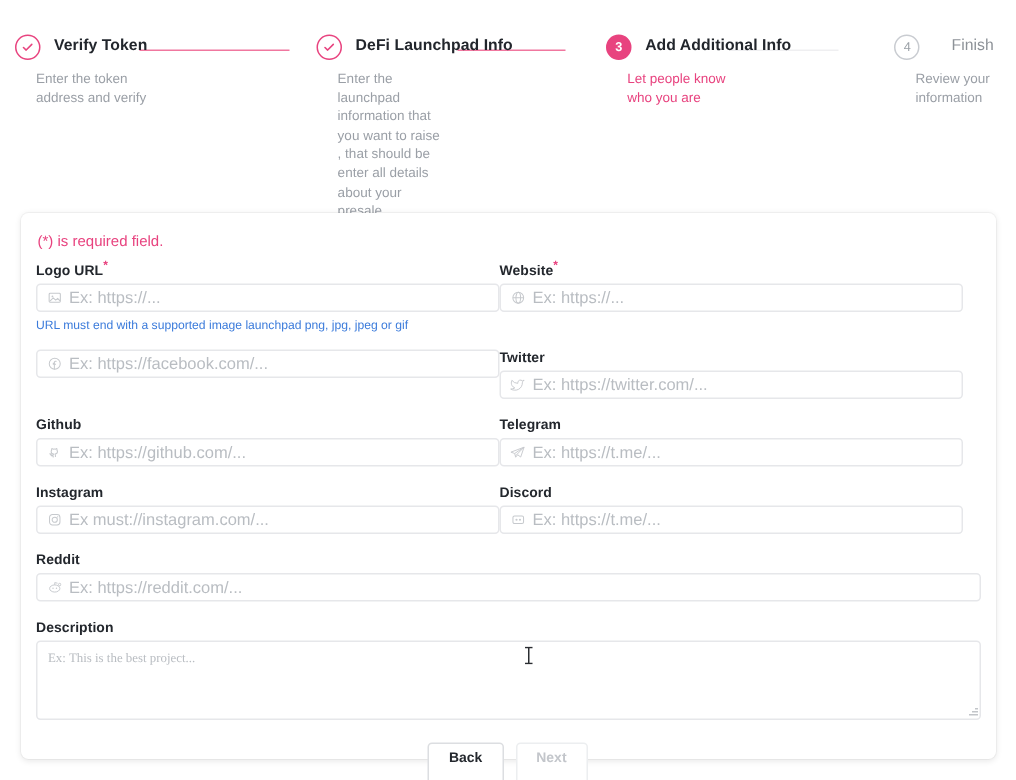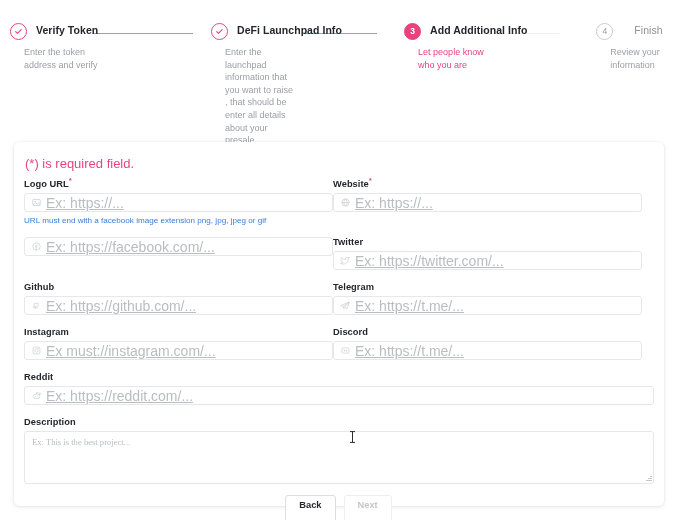--- a/index.html
+++ b/index.html
@@ -123,21 +123,21 @@
     top: 142px;
     width: 650px;
     height: 364px;
     background: #ffffff;
     border-radius: 5px;
     box-shadow: 0 1px 4px rgba(17,20,24,0.10), 0 0 0 0.6px rgba(0,0,0,0.035);
     box-sizing: border-box;
     padding: 14px 10px 0 10px;
   }
   .required-note {
-    font-size: 13px;
+    font-size: 10px;
     color: #e8437f;
     margin: 0 0 5px 0;
     padding-left: 1px;
   }
 
   .grid {
     display: flex;
     flex-wrap: wrap;
     column-gap: 0;
   }
@@ -177,25 +177,24 @@
     width: 10px;
     height: 10px;
     margin-right: 5px;
     color: #c6c9cd;
     display: flex;
     align-items: center;
     justify-content: center;
   }
   .in-icon svg { display: block; }
   .in-text {
-    font-size: 14px;
+    font-size: 11px;
     color: #b9bdc2;
     white-space: nowrap;
     overflow: hidden;
-    text-decoration: underline;
   }
   .helper {
     font-size: 8.1px;
     color: #3b7bdb;
     margin-top: 4px;
     margin-bottom: 0;
   }
   .spacer-row { height: 12px; width: 100%; }
 
   .ta-wrap {
@@ -334,21 +333,21 @@
         <div class="input-wrap">
           <span class="in-icon">
             <svg width="9" height="9" viewBox="0 0 14 14" fill="none" stroke="#c6c9cd" stroke-width="1.1">
                 <rect x="1.2" y="2.4" width="11.6" height="9.2" rx="1"></rect>
                 <circle cx="4.6" cy="5.6" r="0.95" fill="#c6c9cd" stroke="none"></circle>
                 <path d="M2 10.4 L5.4 7.2 L8 9.4 L10 7.8 L12.6 10.3"></path>
               </svg>
           </span>
           <span class="in-text">Ex: https://...</span>
         </div>
-        <div class="helper">URL must end with a facebook image extension png, jpg, jpeg or gif</div>
+        <div class="helper">URL must end with a supported image launchpad png, jpg, jpeg or gif</div>
       </div>
 
       <div class="field">
         <div class="label"><span>Website</span><span class="star">*</span></div>
         <div class="input-wrap">
           <span class="in-icon">
             <svg width="9" height="9" viewBox="0 0 14 14" fill="none" stroke="#c6c9cd" stroke-width="1.05">
                 <circle cx="7" cy="7" r="5.6"></circle>
                 <ellipse cx="7" cy="7" rx="2.4" ry="5.6"></ellipse>
                 <path d="M1.5 7 H12.5"></path>

